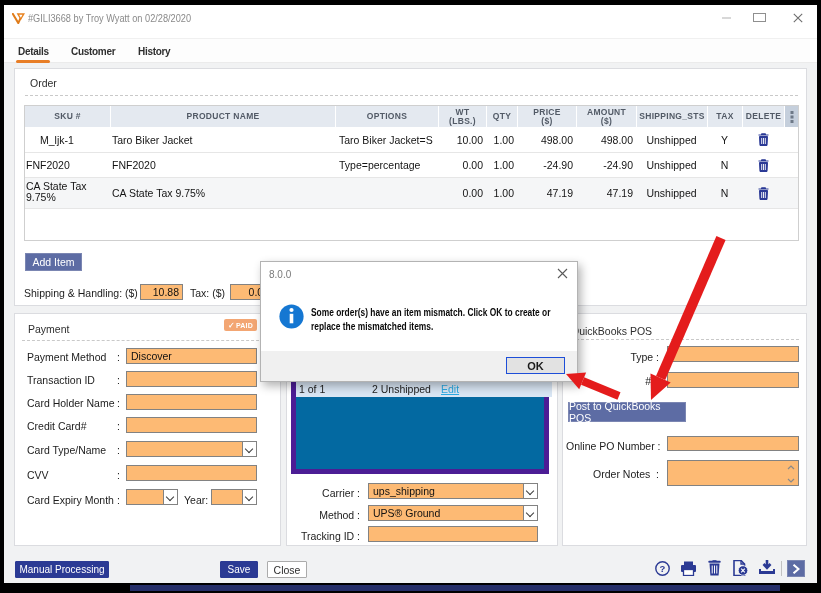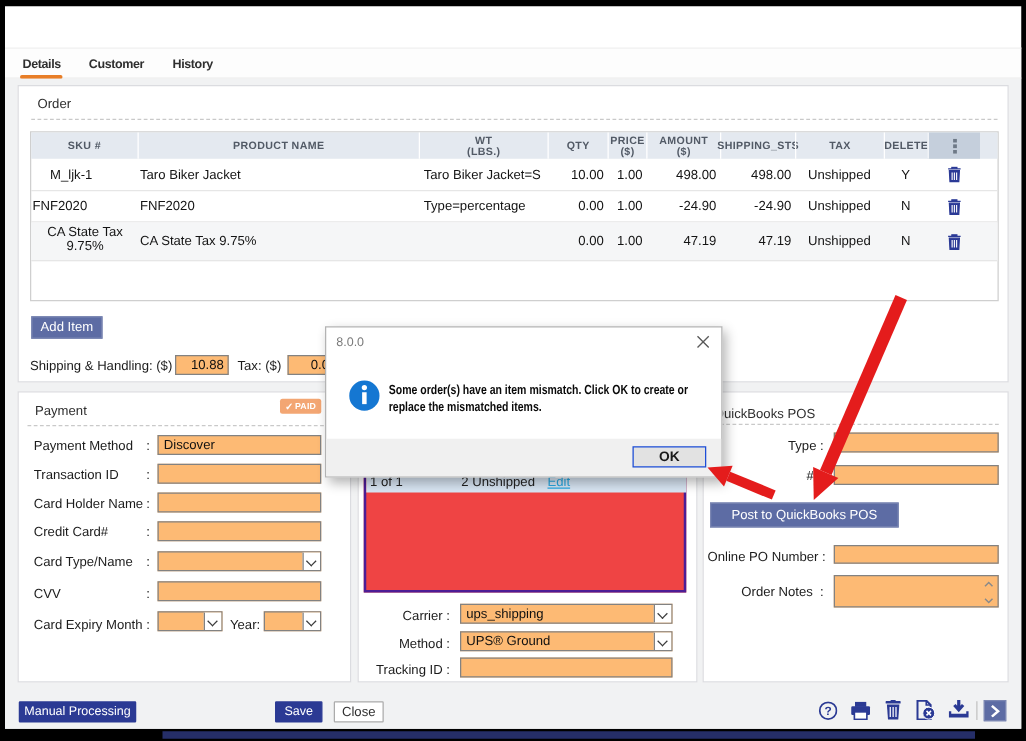--- a/index.html
+++ b/index.html
@@ -14,21 +14,21 @@
 .tab-ul{position:absolute;left:12px;top:21px;width:34px;height:2.5px;background:#e87e27;border-radius:2px;}
 .content{position:absolute;left:0;top:58px;width:813px;height:520px;background:#f1f2f3;}
 .panel{position:absolute;background:#fff;border:1px solid #dbdce0;}
 .sechead{position:absolute;font-size:10.5px;color:#2e2e2e;}
 .dash{position:absolute;border-top:1px dashed #c9c9c9;height:0;}
 .tbl{position:absolute;left:24px;top:105px;width:775px;height:136px;border:1px solid #cfcfcf;background:#fff;}
 .thead{display:grid;grid-template-columns:85px 225px 103px 48px 31px 59px 60px 71px 35px 42px 14px;height:21px;background:#e4e9f0;}
 .thead div{border-left:1px solid #fff;display:flex;align-items:center;justify-content:center;text-align:center;font-size:8.5px;font-weight:bold;color:#525a66;letter-spacing:.3px;line-height:9px;}
 .thead div:first-child{border-left:none;}
 .thead .vstrip{background:#c5cfdc;}
-.trow{display:grid;grid-template-columns:85px 225px 103px 48px 31px 59px 60px 71px 35px 42px 14px;border-bottom:1px solid #e6e6e6;font-size:10.5px;color:#141414;text-align:center;}
+.trow{display:grid;grid-template-columns:85px 225px 103px 48px 31px 59px 60px 71px 35px 42px 14px;border-bottom:1px solid #e6e6e6;font-size:10.5px;color:#141414;}
 .trow div{display:flex;align-items:center;}
 .trow .rt{justify-content:flex-end;padding-right:3px;}
 .trow .ct{justify-content:center;}
 .btn-slate{position:absolute;background:#5d6ca4;border:1px solid #7b86b2;color:#fff;font-size:10.5px;display:flex;align-items:center;justify-content:center;font-family:"Liberation Sans",sans-serif;}
 .btn-navy{position:absolute;background:#2b3a94;border:1px solid #2b3a94;border-radius:1px;color:#fff;font-size:10px;display:flex;align-items:center;justify-content:center;}
 .lbl{position:absolute;font-size:10.5px;color:#1c1c1c;white-space:nowrap;}
 .inp{position:absolute;background:#fdba74;border:1px solid #828282;font-size:10.5px;color:#111;}
 .inp .val{position:absolute;left:4px;top:1px;}
 .inp .valr{position:absolute;right:3px;top:1px;}
 .sel-arrow{position:absolute;right:0;top:0;bottom:0;width:14px;border-left:1px solid #828282;background:#fff;}
@@ -36,37 +36,51 @@
 .paid{position:absolute;left:224px;top:319px;width:33px;height:12px;background:#f3a673;border-radius:2px;color:#fff;font-size:7px;font-weight:bold;display:flex;align-items:center;justify-content:center;letter-spacing:.2px;}
 .modal{position:absolute;left:260px;top:261px;width:318px;height:121px;background:#fff;border:1px solid #b3b3b3;box-shadow:3px 4px 9px rgba(0,0,0,0.3);z-index:40;}
 .modal-foot{position:absolute;left:0;top:89px;width:316px;height:30px;background:#f0f0f0;}
 .okbtn{position:absolute;left:245px;top:95px;width:59px;height:17px;background:#e2e2e2;border:1px solid #1d4ed8;font-size:11px;font-weight:bold;color:#1a1a1a;display:flex;align-items:center;justify-content:center;}
 .arrows{position:absolute;left:0;top:0;width:821px;height:593px;z-index:50;pointer-events:none;}
 .icon{position:absolute;}
 </style>
 </head>
 <body>
 <div class="win">
+  <div class="titlebar">
+    <svg class="icon" style="left:7.5px;top:7.5px" width="13" height="11" viewBox="0 0 13 11">
+      <path d="M0.9 0.9 L6.3 10.1 L8.4 5.3" stroke="#e07c1a" stroke-width="2" fill="none" stroke-linecap="round"></path>
+      <path d="M4.6 0.2 L13 0.2 L8.8 7.2 Z" fill="#e8821e"></path>
+      <path d="M7.1 1.8 L10.5 1.8 L8.8 4.7 Z" fill="#fff"></path>
+    </svg>
+    <span class="title-txt">#GILI3668 by Troy Wyatt on 02/28/2020</span>
+    <div class="abs" style="left:718px;top:12px;width:9px;height:1.5px;background:#d8d8d8;"></div>
+    <div class="abs" style="left:749px;top:7.5px;width:13px;height:9px;border:1px solid #8f8f8f;"></div>
+    <svg class="icon" style="left:788.5px;top:7.5px" width="10" height="10" viewBox="0 0 10 10">
+        <path d="M0.8 0.8 L9.2 9.2 M9.2 0.8 L0.8 9.2" stroke="#6e6e6e" stroke-width="1.1"></path>
+      </svg>
+  </div>
   <div class="tabbar">
     <span class="tab" style="left:14px;">Details</span>
     <span class="tab" style="left:67px;">Customer</span>
     <span class="tab" style="left:134px;">History</span>
     <div class="tab-ul"></div>
   </div>
   <div class="content"></div>
 </div>
 
 <div class="panel" style="left:14px;top:68px;width:793px;height:238px;">
   <span class="sechead" style="left:15px;top:8px;">Order</span>
   <div class="dash" style="left:10px;top:26px;width:773px;"></div>
 </div>
 <div class="tbl">
   <div class="thead">
     <div>SKU #</div>
       <div>PRODUCT NAME</div>
+      <div>OPTIONS</div>
       <div>WT<br>(LBS.)</div>
       <div>QTY</div>
       <div>PRICE<br>($)</div>
       <div>AMOUNT<br>($)</div>
       <div>SHIPPING_STS</div>
       <div>TAX</div>
       <div>DELETE</div>
     <div class="vstrip">
         <svg width="4" height="12" viewBox="0 0 4 12">
           <rect x="0.5" y="0" width="3" height="3" fill="#6e7987"></rect>
@@ -171,21 +185,21 @@
 <span class="lbl" style="left:117px;top:494px;">:</span>
 <div class="inp" style="left:126px;top:489px;width:52px;height:16px;">
     <div class="sel-arrow"></div>
   </div>
 <span class="lbl" style="left:184px;top:494px;">Year:</span>
 <div class="inp" style="left:211px;top:489px;width:46px;height:16px;">
     <div class="sel-arrow"></div>
   </div>
 
 <div class="panel" style="left:286px;top:313px;width:272px;height:233px;"></div>
-<div class="abs" style="left:291px;top:320px;width:258px;height:154px;border:2px solid #4c1d95;background:#ef4444;text-align:center;">
+<div class="abs" style="left:291px;top:320px;width:258px;height:154px;border:5px solid #4c1d95;background:#0369a1;text-align:center;">
   <div class="abs" style="left:0;top:57px;width:256px;height:15px;background:#d9e6f4;font-size:10.5px;color:#222;">
     <span class="abs" style="left:3px;top:1px;">1 of 1</span>
     <span class="abs" style="left:76px;top:1px;">2 Unshipped</span>
     <span class="abs" style="left:145px;top:1px;color:#2aa9e2;text-decoration:underline;">Edit</span>
   </div>
 </div>
 <span class="lbl" style="left:314px;top:487px;width:46px;text-align:right;">Carrier :</span>
 <div class="inp" style="left:368px;top:483px;width:170px;height:16px;">
     <span class="val">ups_shipping</span>
     <div class="sel-arrow"></div>
@@ -199,21 +213,21 @@
 <div class="inp" style="left:368px;top:526px;width:170px;height:16px;"></div>
 
 <div class="panel" style="left:562px;top:313px;width:245px;height:233px;">
   <span class="sechead" style="left:8px;top:11px;">QuickBooks POS</span>
   <div class="dash" style="left:8px;top:25px;width:228px;"></div>
 </div>
 <span class="lbl" style="left:600px;top:351px;width:59px;text-align:right;">Type :</span>
 <div class="inp" style="left:667px;top:346px;width:132px;height:16px;"></div>
 <span class="lbl" style="left:600px;top:375px;width:51px;text-align:right;">#</span>
 <div class="inp" style="left:667px;top:372px;width:132px;height:16px;"></div>
-<div class="btn-slate" style="left:568px;top:402px;width:151px;height:20px;z-index:55;">Post to QuickBooks POS</div>
+<div class="btn-slate" style="left:568px;top:402px;width:118px;height:20px;z-index:55;">Post to QuickBooks POS</div>
 <span class="lbl" style="left:566px;top:440px;width:93px;text-align:right;">Online PO Number :</span>
 <div class="inp" style="left:667px;top:436px;width:132px;height:15px;"></div>
 <span class="lbl" style="left:566px;top:468px;width:93px;text-align:right;">Order Notes&nbsp; :</span>
 <div class="inp" style="left:667px;top:460px;width:132px;height:26px;">
   <svg class="icon" style="right:3px;top:3px;" width="8" height="20" viewBox="0 0 8 20">
       <path d="M1 5 L4 2 L7 5" stroke="#8a8a8a" stroke-width="1.2" fill="none"></path>
       <path d="M1 15 L4 18 L7 15" stroke="#8a8a8a" stroke-width="1.2" fill="none"></path>
     </svg>
 </div>
 

